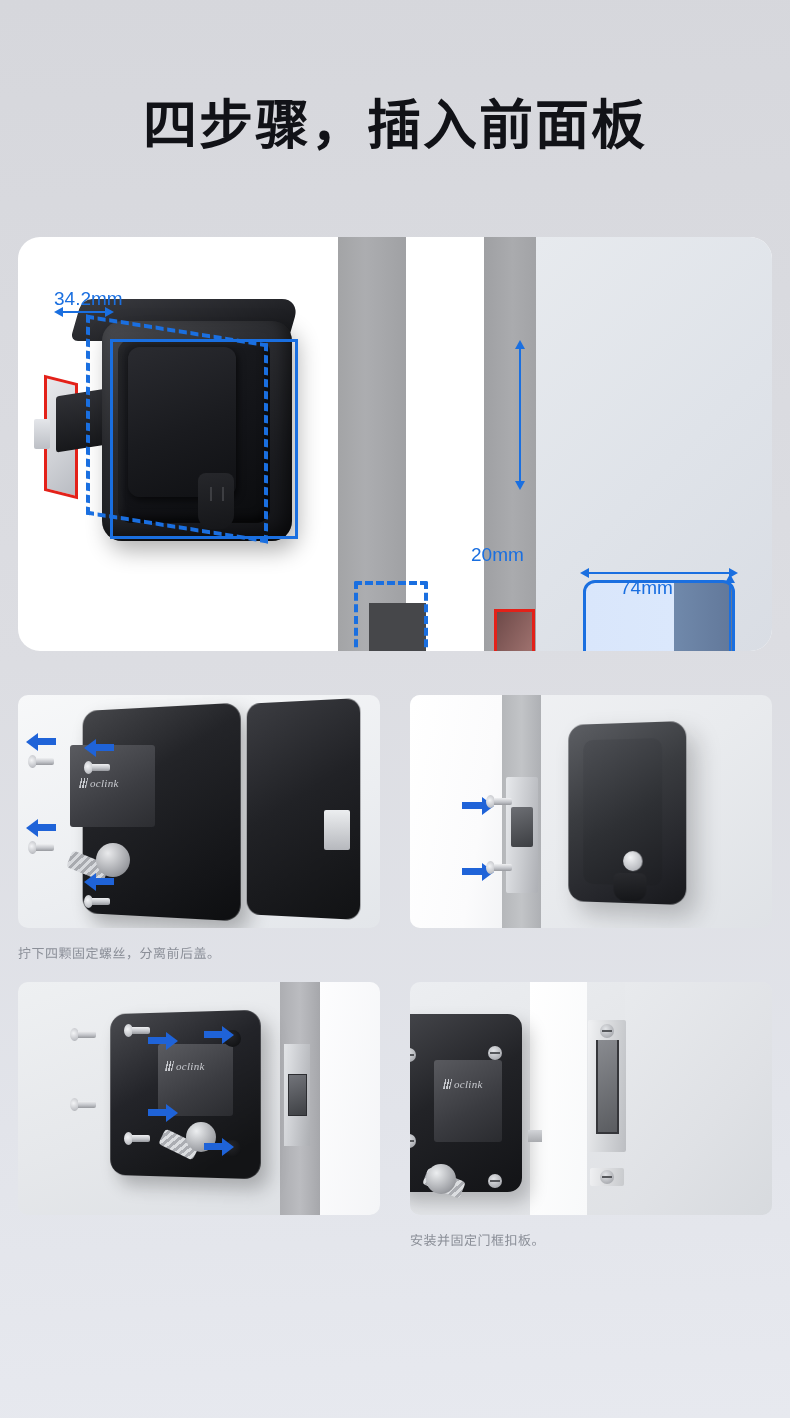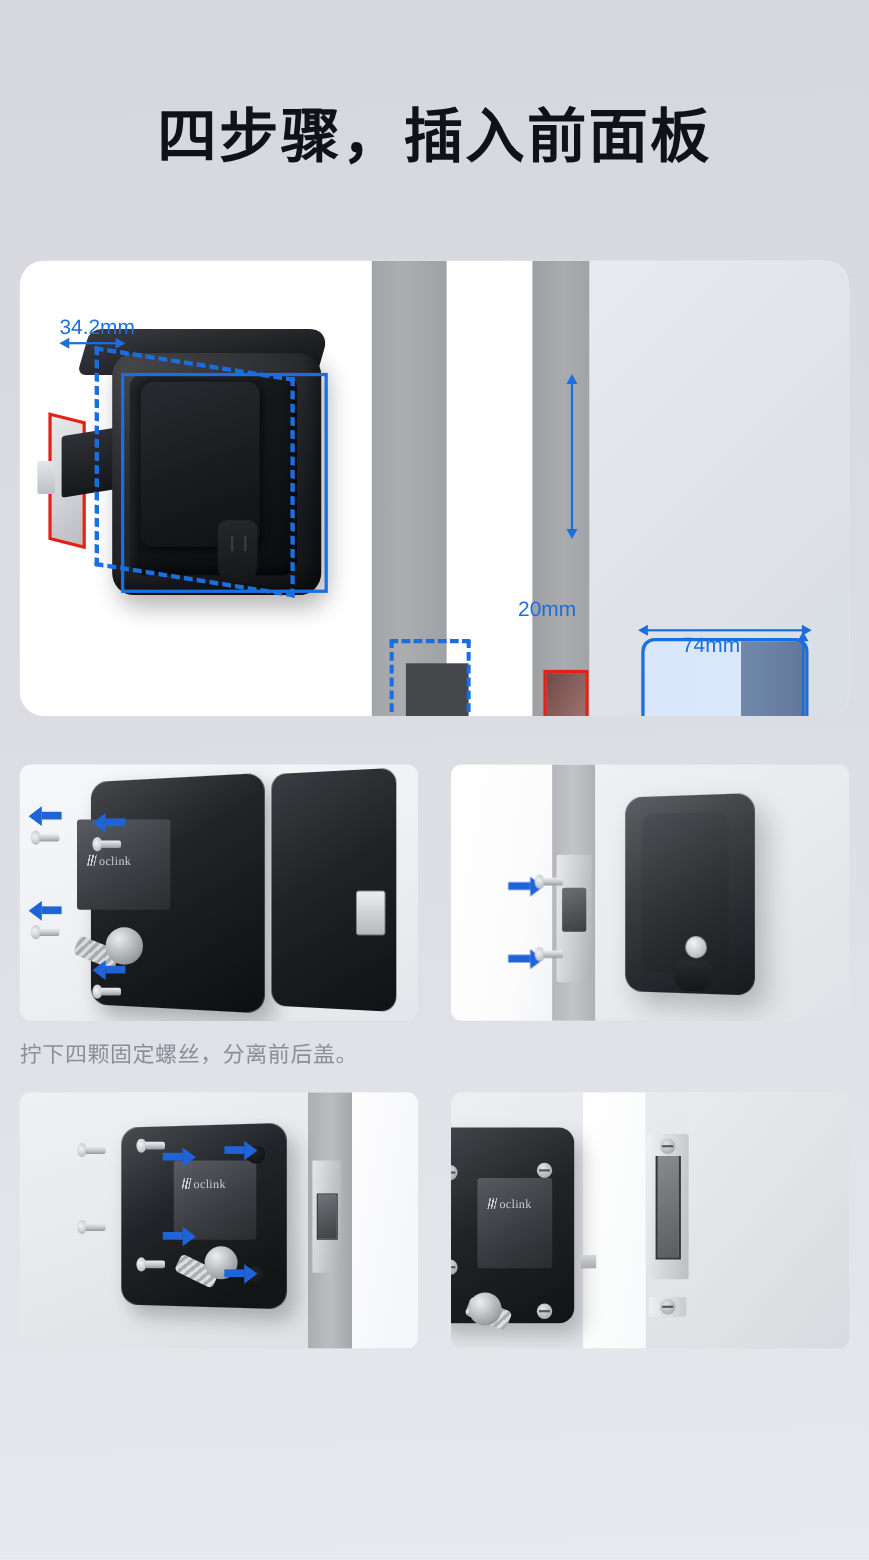--- a/index.html
+++ b/index.html
@@ -201,24 +201,25 @@
   }
   .step { width: 362px; }
 
   .step-figure {
     width: 362px;
     height: 233px;
     border-radius: 10px;
     overflow: hidden;
     position: relative;
     background: #f4f5f7;
+    font-style: italic;
   }
   .step-caption {
     margin-top: 16px;
-    font-size: 20px;
+    font-size: 13px;
     line-height: 1.55;
     color: #8b8f98;
     letter-spacing: .5px;
     user-select: none;
   }
 
   
   .f1 { background: linear-gradient(160deg, #f7f8f9 0%, #eceef1 60%, #e3e6ea 100%); }
   .f1 .back-plate {
     position: absolute; left: 58px; top: 12px; width: 165px; height: 210px;
@@ -682,14 +683,15 @@
       <div class="screwhead" data-name="fixing-screw" style="left:78px;top:192px;"></div>
 
       <div class="bolt-tongue" data-name="latch-bolt"></div>
       <div class="keeper" data-name="door-frame-strike-plate"></div>
       <div class="keeper-hole" data-name="strike-opening"></div>
       <div class="keeper-tab" data-name="strike-screw-tab" style="top:40px;"></div>
       <div class="keeper-tab" data-name="strike-screw-tab" style="top:186px;"></div>
       <div class="screwhead" data-name="fixing-screw" style="left:190px;top:42px;"></div>
       <div class="screwhead" data-name="fixing-screw" style="left:190px;top:188px;"></div>
     </div>
+    <p class="step-caption" data-name="step-4-caption">安装并固定门框扣板。</p>
   </article>
 </div>
 
 </body></html>

